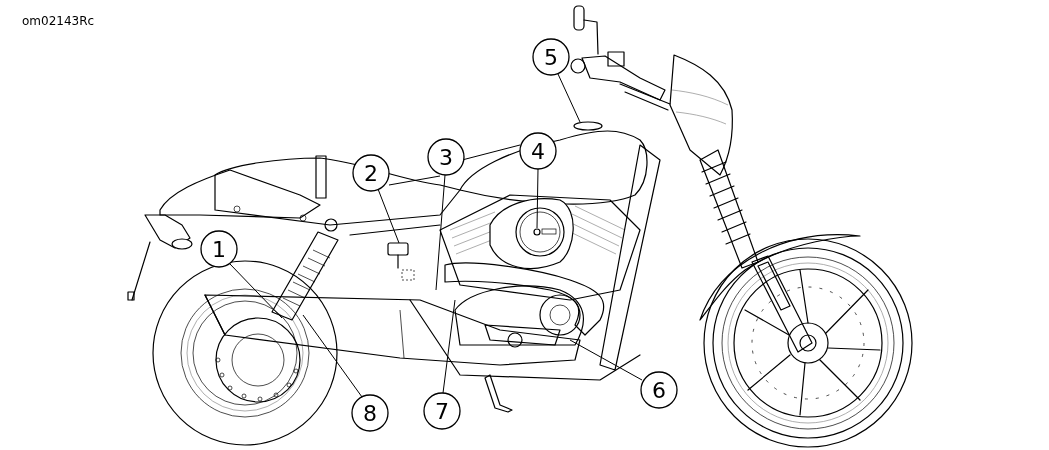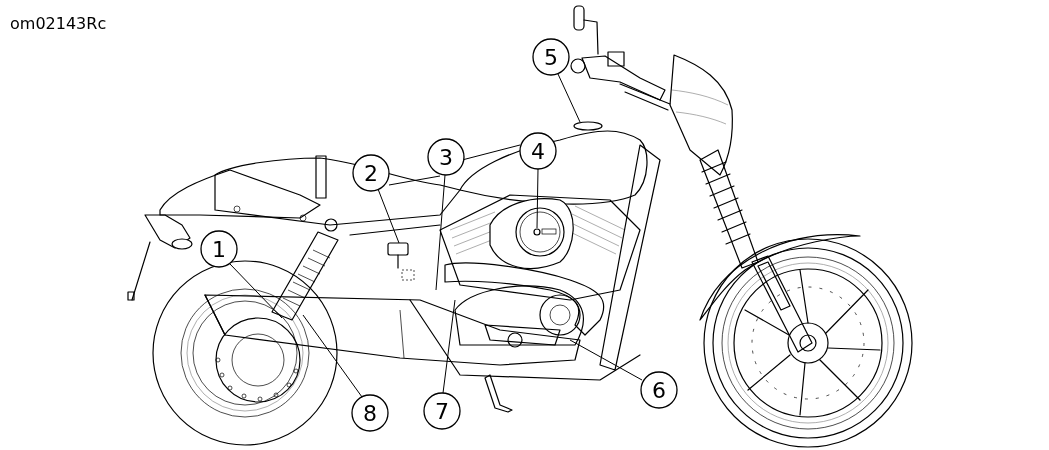--- a/index.html
+++ b/index.html
@@ -1,17 +1,17 @@
 <!DOCTYPE html>
 <html><head>
   <meta charset="utf-8">
   <style>
     html, body { margin: 0; padding: 0; background: #ffffff; }
     body { width: 1049px; height: 450px; position: relative; overflow: hidden; font-family: "DejaVu Sans", sans-serif; }
-    .figure-id { position: absolute; left: 10px; top: 14px; font-size: 16px; color: #000; font-family: "DejaVu Sans", sans-serif; }
+    .figure-id { position: absolute; left: 22px; top: 14px; font-size: 12px; color: #000; font-family: "DejaVu Sans", sans-serif; }
     svg.art { position: absolute; left: 0; top: 0; }
     .ln { fill: none; stroke: #000; stroke-width: 1.2; stroke-linejoin: round; stroke-linecap: round; }
     .ln-thin { fill: none; stroke: #000; stroke-width: 0.7; }
     .ln-grey { fill: none; stroke: #999; stroke-width: 0.8; }
     .fill-w { fill: #fff; stroke: #000; stroke-width: 1.2; stroke-linejoin: round; }
     .callout-circle { fill: #fff; stroke: #000; stroke-width: 1.3; }
     .callout-text { font-family: "DejaVu Sans", sans-serif; font-size: 22px; fill: #000; text-anchor: middle; dominant-baseline: central; }
     .leader { stroke: #000; stroke-width: 1; fill: none; }
   </style>
 </head>

